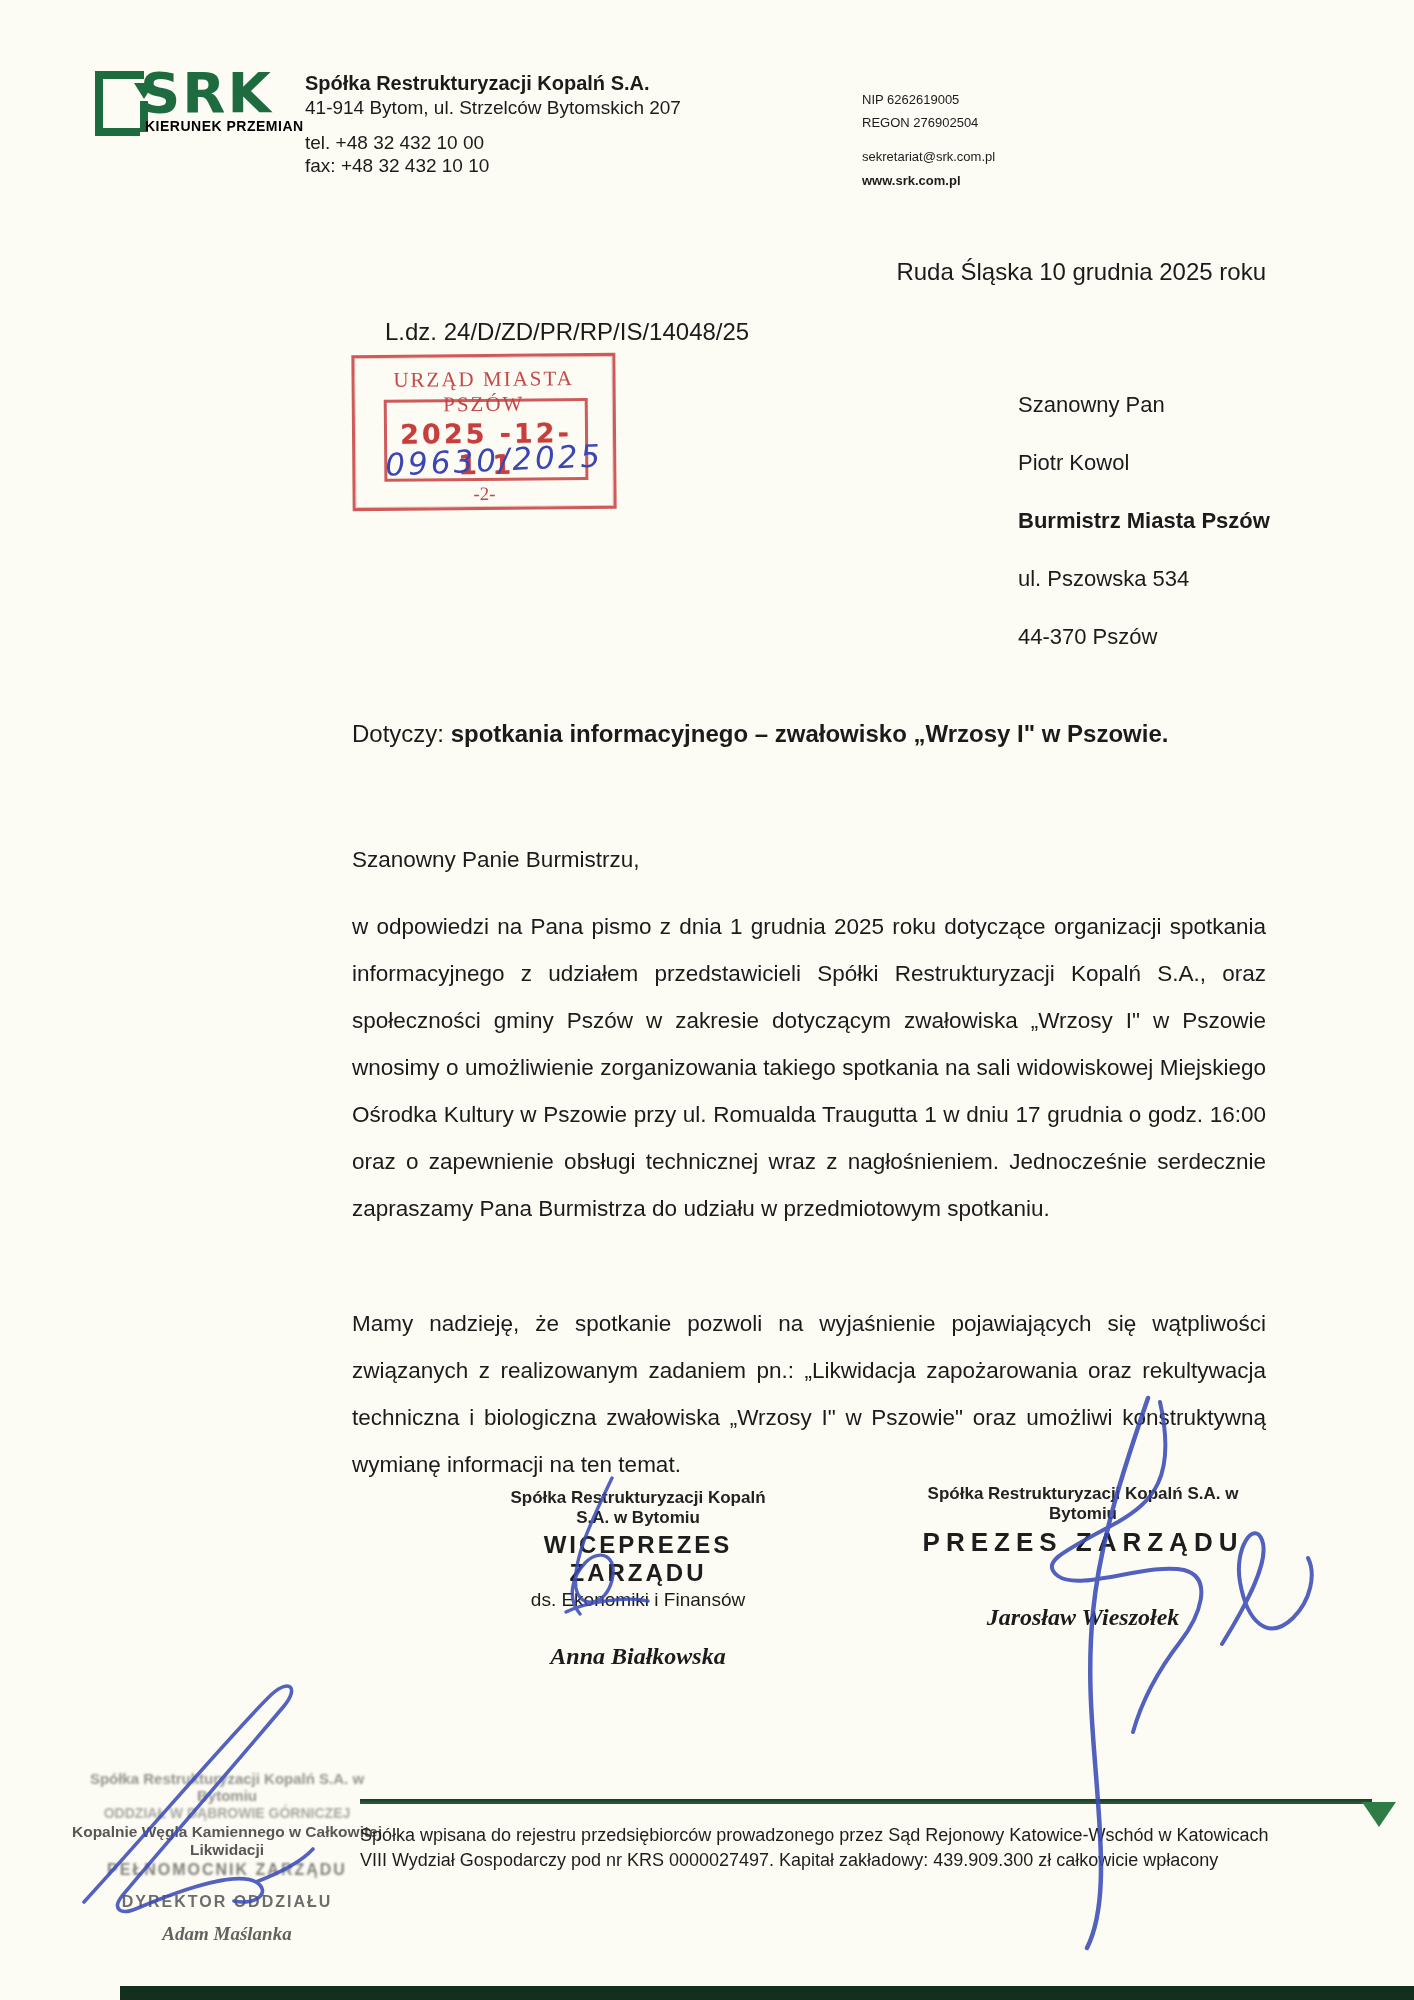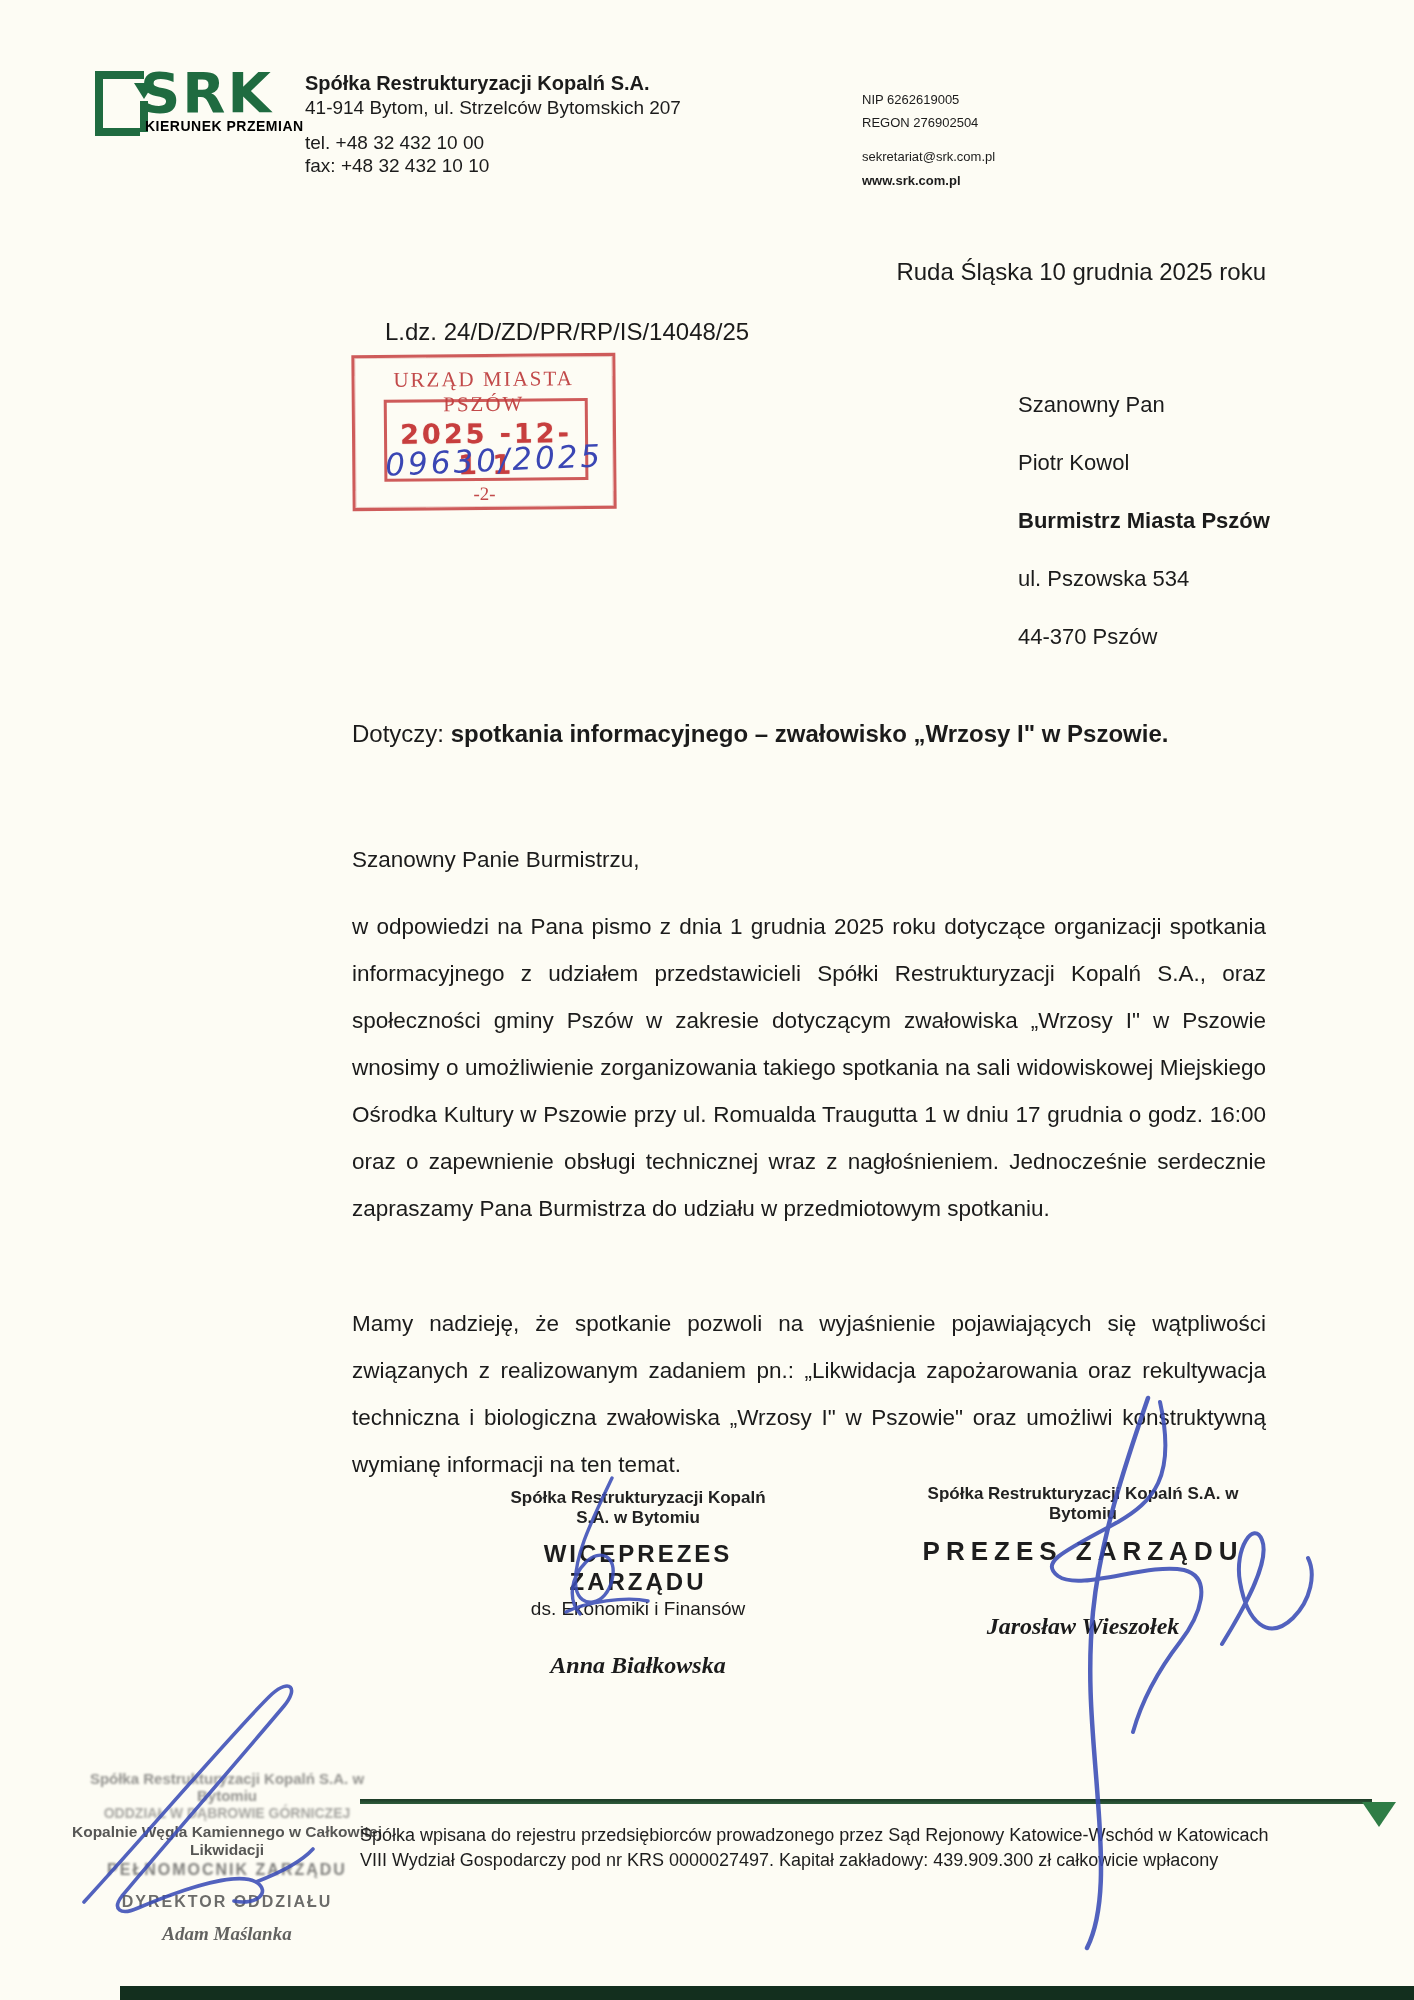--- a/index.html
+++ b/index.html
@@ -82,21 +82,21 @@
   .salutation{left:352px;top:847px;font-size:22.5px;}
   .para{width:914px;font-size:22.5px;line-height:47px;text-align:justify;}
   .para1{left:352px;top:903px;}
   .para2{left:352px;top:1300px;}
 
   
   .sig{text-align:center;}
   .sig-left{left:498px;top:1488px;width:280px;}
   .sig-right{left:918px;top:1484px;width:330px;}
   .sig-org{font-size:17px;font-weight:bold;color:#222;}
-  .sig-title{font-size:24px;font-weight:bold;letter-spacing:3px;margin-top:12px;color:#1d1d1d;}
+  .sig-title{font-size:24px;font-weight:bold;letter-spacing:3px;margin-top:3px;color:#1d1d1d;}
   .sig-title-r{font-size:26px;letter-spacing:6px;}
   .sig-sub{font-size:19px;margin-top:2px;}
   .sig-name{font-family:"Liberation Serif", serif;font-weight:bold;font-style:italic;font-size:24px;margin-top:32px;}
   .sig-name-r{margin-top:46px;}
 
   
   .bstamp{left:62px;top:1770px;width:330px;text-align:center;color:#3c3c3c;}
   .bstamp .b1{font-size:15px;font-weight:bold;filter:blur(.9px);opacity:.55;}
   .bstamp .b2{font-size:14px;font-weight:bold;filter:blur(1.1px);opacity:.45;margin-top:1px;}
   .bstamp .b3{font-size:15.5px;font-weight:bold;filter:blur(.5px);opacity:.8;margin-top:2px;color:#2e2e2e;}

